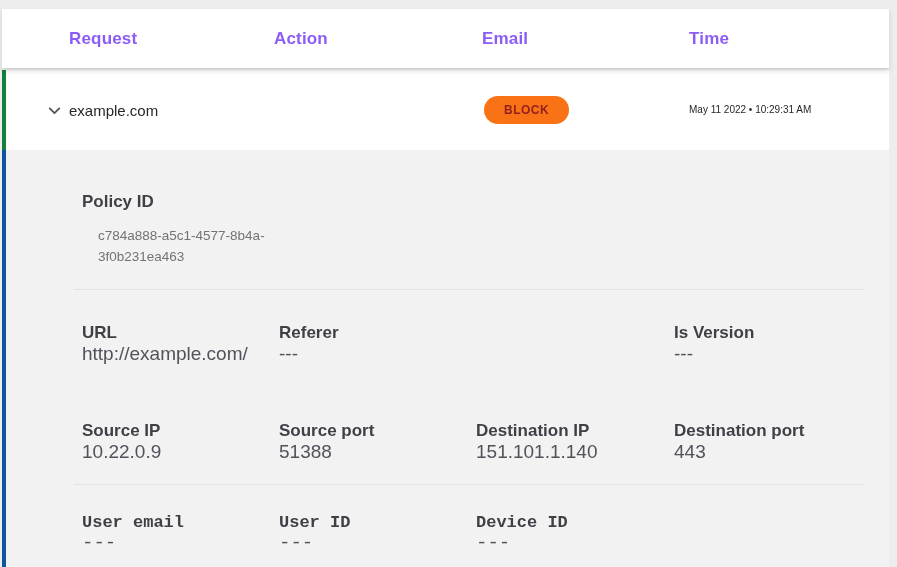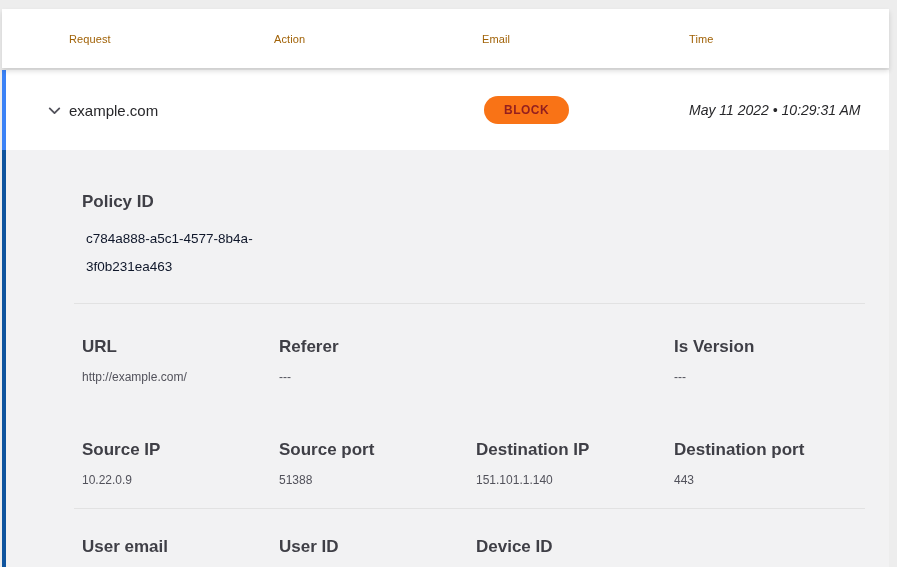--- a/index.html
+++ b/index.html
@@ -17,32 +17,32 @@
     background: #ffffff;
     height: 59px;
     display: grid;
     grid-template-columns: 67px 205px 208px 207px 1fr;
     align-items: center;
     box-shadow: 0 3px 5px rgba(0,0,0,0.14);
     position: relative;
     z-index: 2;
   }
   .th {
-    font-size: 11px;
-    font-weight: 400;
-    color: #a16207;
+    font-size: 17px;
+    font-weight: 700;
+    color: #8b5cf6;
     letter-spacing: 0.01em;
   }
 
   
   .trow {
     background: #ffffff;
     height: 80px;
     margin-top: 2px;
-    border-left: 4px solid #3b82f6;
+    border-left: 4px solid #15803d;
     display: grid;
     grid-template-columns: 63px 205px 208px 207px 1fr;
     align-items: center;
     position: relative;
     z-index: 1;
     cursor: pointer;
   }
   .chevron-cell {
     display: flex;
     justify-content: flex-end;
@@ -55,71 +55,69 @@
     background: #f97316;
     color: #931f1f;
     font-size: 12px;
     font-weight: 700;
     letter-spacing: 0.04em;
     padding: 7px 20px;
     border-radius: 999px;
     margin-left: 2px;
   }
   .time-cell {
-    font-size: 14px;
+    font-size: 10px;
     line-height: 24px;
     padding-right: 22px;
     color: #27272a;
-    font-style: italic;
   }
 
   
   .detail {
     background: #f2f2f3;
     border-left: 4px solid #0f549e;
     min-height: 417px;
     padding: 42px 24px 20px 70px;
   }
   .field-label {
     font-size: 17px;
     font-weight: 700;
     color: #3f3f46;
     padding-left: 6px;
   }
   .field-value {
-    font-size: 12px;
+    font-size: 19px;
     color: #52525b;
-    margin-top: 13px;
     padding-left: 6px;
   }
   .policy-link {
     display: inline-block;
     max-width: 200px;
     font-size: 13.5px;
-    line-height: 28px;
-    color: #0f172a;
+    line-height: 21px;
+    color: #737373;
     text-decoration: none;
     margin-top: 13px;
-    margin-left: 10px;
+    margin-left: 22px;
     word-break: break-word;
     cursor: pointer;
   }
   .divider {
     border: none;
     border-top: 1px solid #e2e2e2;
     margin: 22px 0 0 -2px;
   }
   .field-grid {
     display: grid;
     grid-template-columns: 197px 197px 198px 1fr;
     margin-top: 33px;
   }
   .field-grid.gap-large { margin-top: 56px; }
   .divider.d2 { margin-top: 21px; }
-  .field-grid.last { margin-top: 28px; }
+  .field-grid.last { margin-top: 28px; font-family: Liberation Mono, monospace; }
 </style>
 </head>
 <body>
 
 <div class="table-wrap">
 
   <div class="thead">
     <div></div>
     <div class="th">Request</div>
     <div class="th">Action</div>

